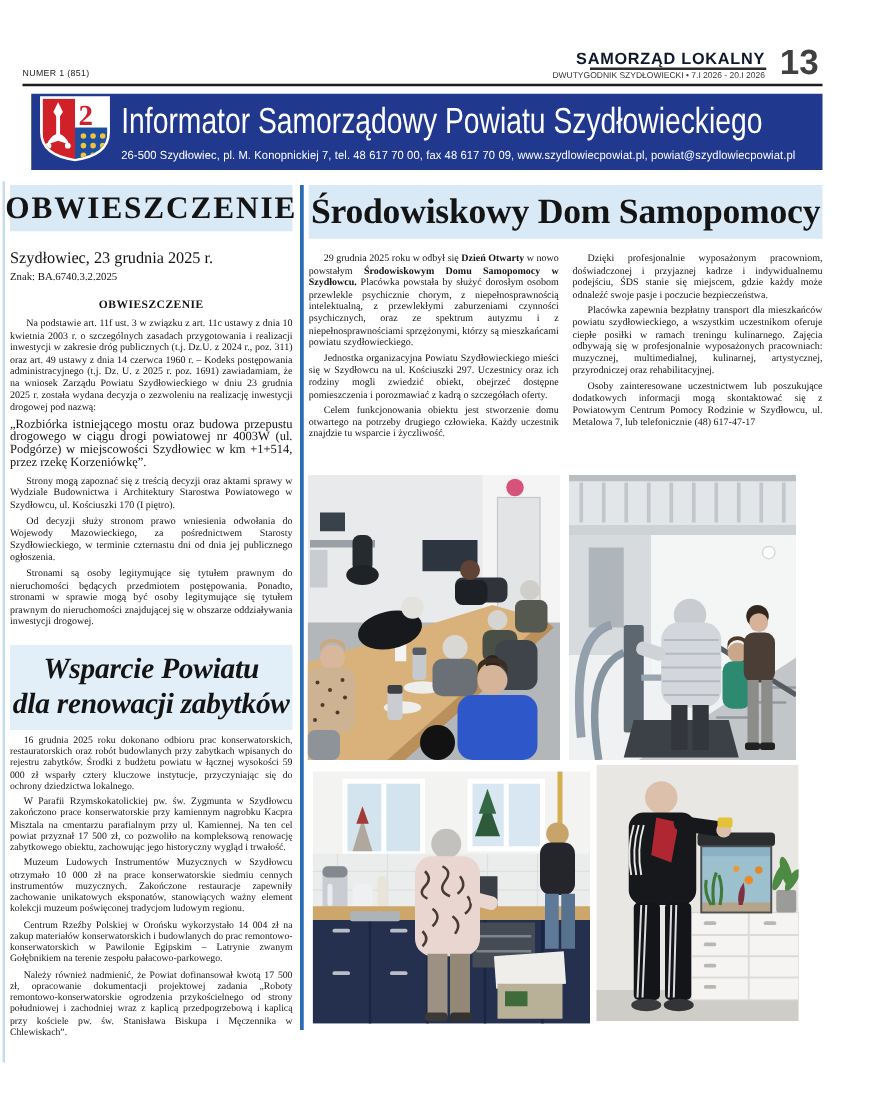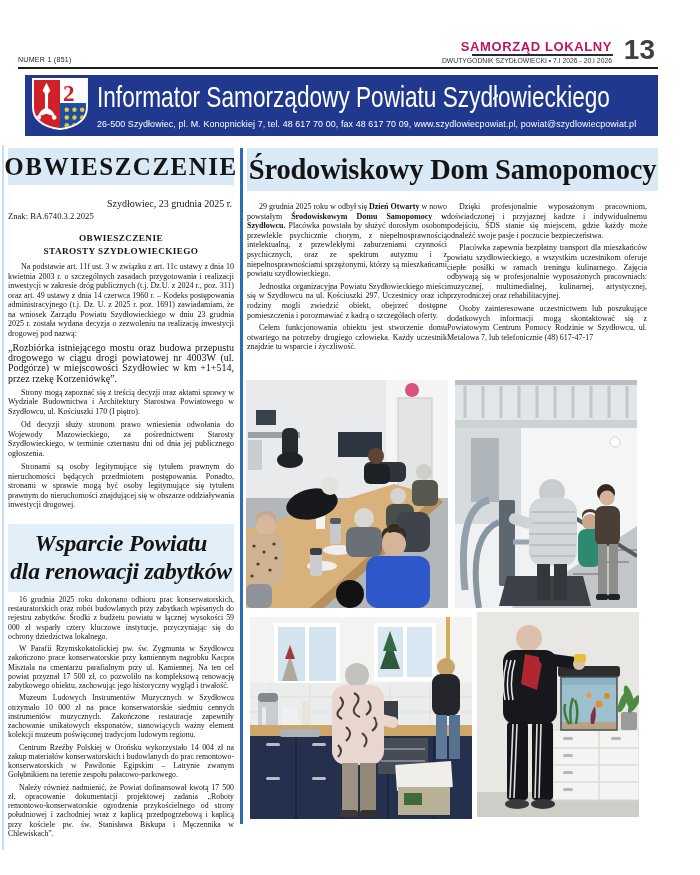--- a/index.html
+++ b/index.html
@@ -4,21 +4,21 @@
 <style>
   html,body{margin:0;padding:0;}
   .page{position:relative;width:700px;height:875px;background:#ffffff;overflow:hidden;
         font-family:"Liberation Serif",serif;color:#141414;}
   
   .edge-left{position:absolute;left:2px;top:145px;height:705px;width:2px;background:#c6ddf0;}
 
   
   .issue{position:absolute;left:18px;top:56px;font:7px "Liberation Sans",sans-serif;color:#222;letter-spacing:.3px;}
   .section-title{position:absolute;right:88px;top:39px;font-family:"Liberation Sans",sans-serif;
-                 font-weight:bold;font-size:13px;color:#be185d;letter-spacing:.6px;}
+                 font-weight:bold;font-size:13px;color:#0f172a;letter-spacing:.6px;}
   .mast-rule1{position:absolute;right:87px;top:54px;width:141px;height:1.5px;background:#2b2b2b;}
   .period-line{position:absolute;right:88px;top:57px;font:6.8px "Liberation Sans",sans-serif;color:#333;}
   .page-number{position:absolute;right:45px;top:34px;font-family:"Liberation Sans",sans-serif;
                font-weight:bold;font-size:28px;color:#404040;}
   .mast-rule2{position:absolute;left:18px;width:640px;top:67px;height:2px;background:#1c1c1c;}
 
   
   .banner{position:absolute;left:25px;top:75px;width:633px;height:61px;background:#20398f;
           display:flex;align-items:center;padding:0;box-sizing:border-box;}
   .crest{margin:3px 8px 3px 6px;flex:0 0 auto;}
@@ -29,34 +29,34 @@
                   transform:scaleX(.95);transform-origin:left center;margin-top:6px;letter-spacing:.1px;}
 
   
   .divider{position:absolute;left:240px;top:148px;width:3px;height:676px;background:#2a6db5;}
 
   
   .left-col{position:absolute;left:8px;top:148px;width:226px;}
   .band{background:#d9e9f6;display:flex;align-items:center;justify-content:center;}
   .band-obw{height:37px;}
   .t-obw{font-size:25px;font-weight:bold;letter-spacing:1.5px;margin:0;}
-  .dateline{margin-top:13px;text-align:right;font-size:10px;padding-right:2px;}
+  .dateline{margin-top:13px;font-size:13px;padding-right:2px;}
   .znak{margin-top:2px;font-size:8.6px;}
   .obw-head{margin-top:11px;text-align:center;font-weight:bold;font-size:9.2px;line-height:13px;letter-spacing:.4px;}
   .p{font-size:8px;line-height:9.5px;text-align:justify;text-indent:13px;margin:4px 0 0 0;}
   .pb{font-size:10px;line-height:10.2px;text-align:justify;text-indent:0;margin:5px 0 0 0;font-weight:normal;}
   .band-w{margin-top:14px;background:#e2eef8;padding:5px 0 7px 0;font-style:italic;}
   .w-title{text-align:center;font-weight:bold;font-size:23.5px;line-height:28px;margin:0;letter-spacing:-.2px;}
   .wp{font-size:7.8px;line-height:9.25px;text-align:justify;text-indent:11px;margin:3px 0 0 0;}
 
   
   .right-col{position:absolute;left:247px;top:148px;width:411px;}
   .band-sds{height:43px;justify-content:center;}
   .t-sds{font-size:28.5px;font-weight:bold;margin:0;letter-spacing:-.2px;}
-  .cols{display:flex;margin-top:8px;}
+  .cols{display:flex;gap:11px;margin-top:8px;}
   .rcol{width:200px;}
   .rp{font-size:8px;line-height:9.6px;text-align:justify;text-indent:12px;margin:3px 0 0 0;}
 
   
   .photo{position:absolute;overflow:hidden;}
   .photo svg{display:block;}
   .ph1{left:246px;top:380px;width:202px;height:228px;}
   .ph2{left:455px;top:380px;width:182px;height:228px;}
   .ph3{left:250px;top:617px;width:222px;height:202px;}
   .ph4{left:477px;top:612px;width:162px;height:205px;}
@@ -114,21 +114,20 @@
   <div class="edge-left"></div>
 
   <div class="left-col">
     <div class="band band-obw">
       <h1 class="t-obw">OBWIESZCZENIE</h1>
     </div>
     <div class="dateline">Szydłowiec, 23 grudnia 2025 r.</div>
     <div class="znak">Znak: BA.6740.3.2.2025</div>
     <div class="obw-head">
       <div>OBWIESZCZENIE</div>
-      <div>STAROSTY SZYDŁOWIECKIEGO</div>
     </div>
     <p class="p">Na podstawie art. 11f ust. 3 w związku z art. 11c ustawy z dnia 10 kwietnia 2003 r. o szczególnych zasadach przygotowania i realizacji inwestycji w zakresie dróg publicznych (t.j. Dz.U. z 2024 r., poz. 311) oraz art. 49 ustawy z dnia 14 czerwca 1960 r. – Kodeks postępowania administracyjnego (t.j. Dz. U. z 2025 r. poz. 1691) zawiadamiam, że na wniosek Zarządu Powiatu Szydłowieckiego w dniu 23 grudnia 2025 r. została wydana decyzja o zezwoleniu na realizację inwestycji drogowej pod nazwą:</p>
     <p class="pb">„Rozbiórka istniejącego mostu oraz budowa przepustu drogowego w ciągu drogi powiatowej nr 4003W (ul. Podgórze) w miejscowości Szydłowiec w km +1+514, przez rzekę Korzeniówkę”.</p>
     <p class="p">Strony mogą zapoznać się z treścią decyzji oraz aktami sprawy w Wydziale Budownictwa i Architektury Starostwa Powiatowego w Szydłowcu, ul. Kościuszki 170 (I piętro).</p>
     <p class="p">Od decyzji służy stronom prawo wniesienia odwołania do Wojewody Mazowieckiego, za pośrednictwem Starosty Szydłowieckiego, w terminie czternastu dni od dnia jej publicznego ogłoszenia.</p>
     <p class="p">Stronami są osoby legitymujące się tytułem prawnym do nieruchomości będących przedmiotem postępowania. Ponadto, stronami w sprawie mogą być osoby legitymujące się tytułem prawnym do nieruchomości znajdującej się w obszarze oddziaływania inwestycji drogowej.</p>
 
     <div class="band-w">
       <h2 class="w-title">
         <div>Wsparcie Powiatu</div>

